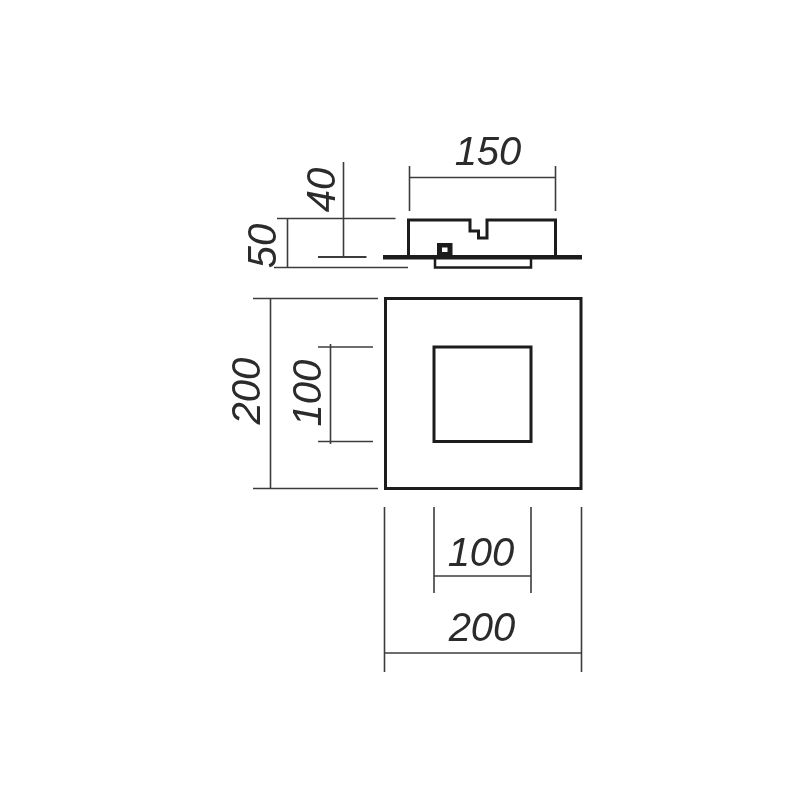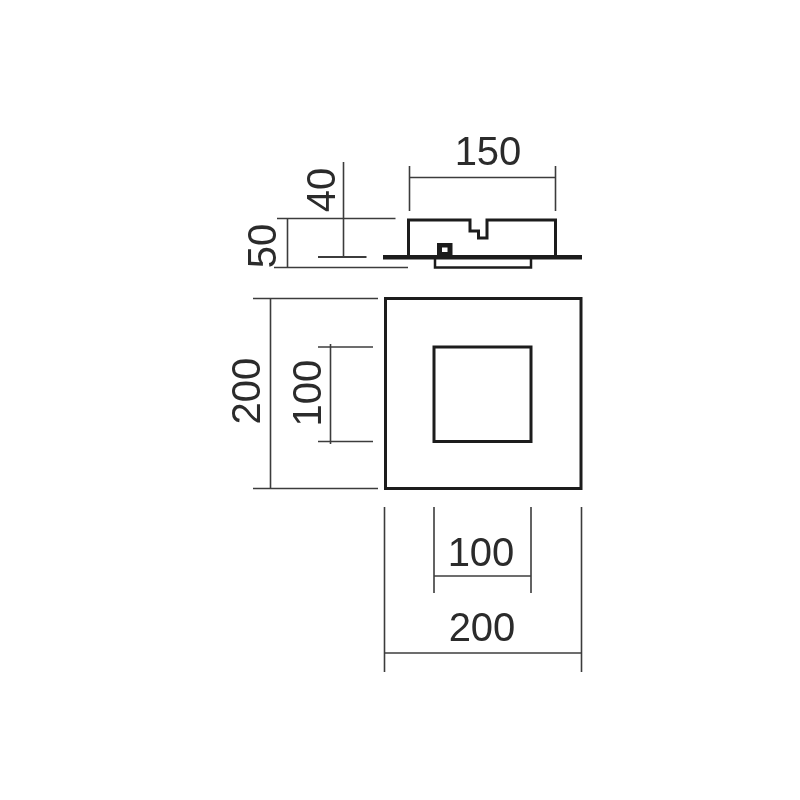--- a/index.html
+++ b/index.html
@@ -6,20 +6,21 @@
     --line:#1c1c1c;
     --dim-line:#3c3c3c;
     --background:#ffffff;
   }
   html,body{margin:0;padding:0;background:var(--background);}
   .canvas{
     position:relative;
     width:800px;height:800px;
     background:var(--background);
     overflow:hidden;
+    font-style:italic;
   }
   svg{display:block;}
   .outline{fill:none;stroke:var(--line);stroke-width:3;stroke-linejoin:miter;stroke-linecap:butt;}
   .thin{fill:none;stroke:var(--dim-line);stroke-width:1.6;stroke-linecap:butt;}
   .bar{stroke-width:2.2;}
   .solid{fill:var(--line);stroke:none;}
   .hole{fill:var(--background);stroke:none;}
   .protrusion{fill:var(--background);stroke:var(--line);stroke-width:2.5;}
   text{
     font-family:"Liberation Sans", sans-serif;

